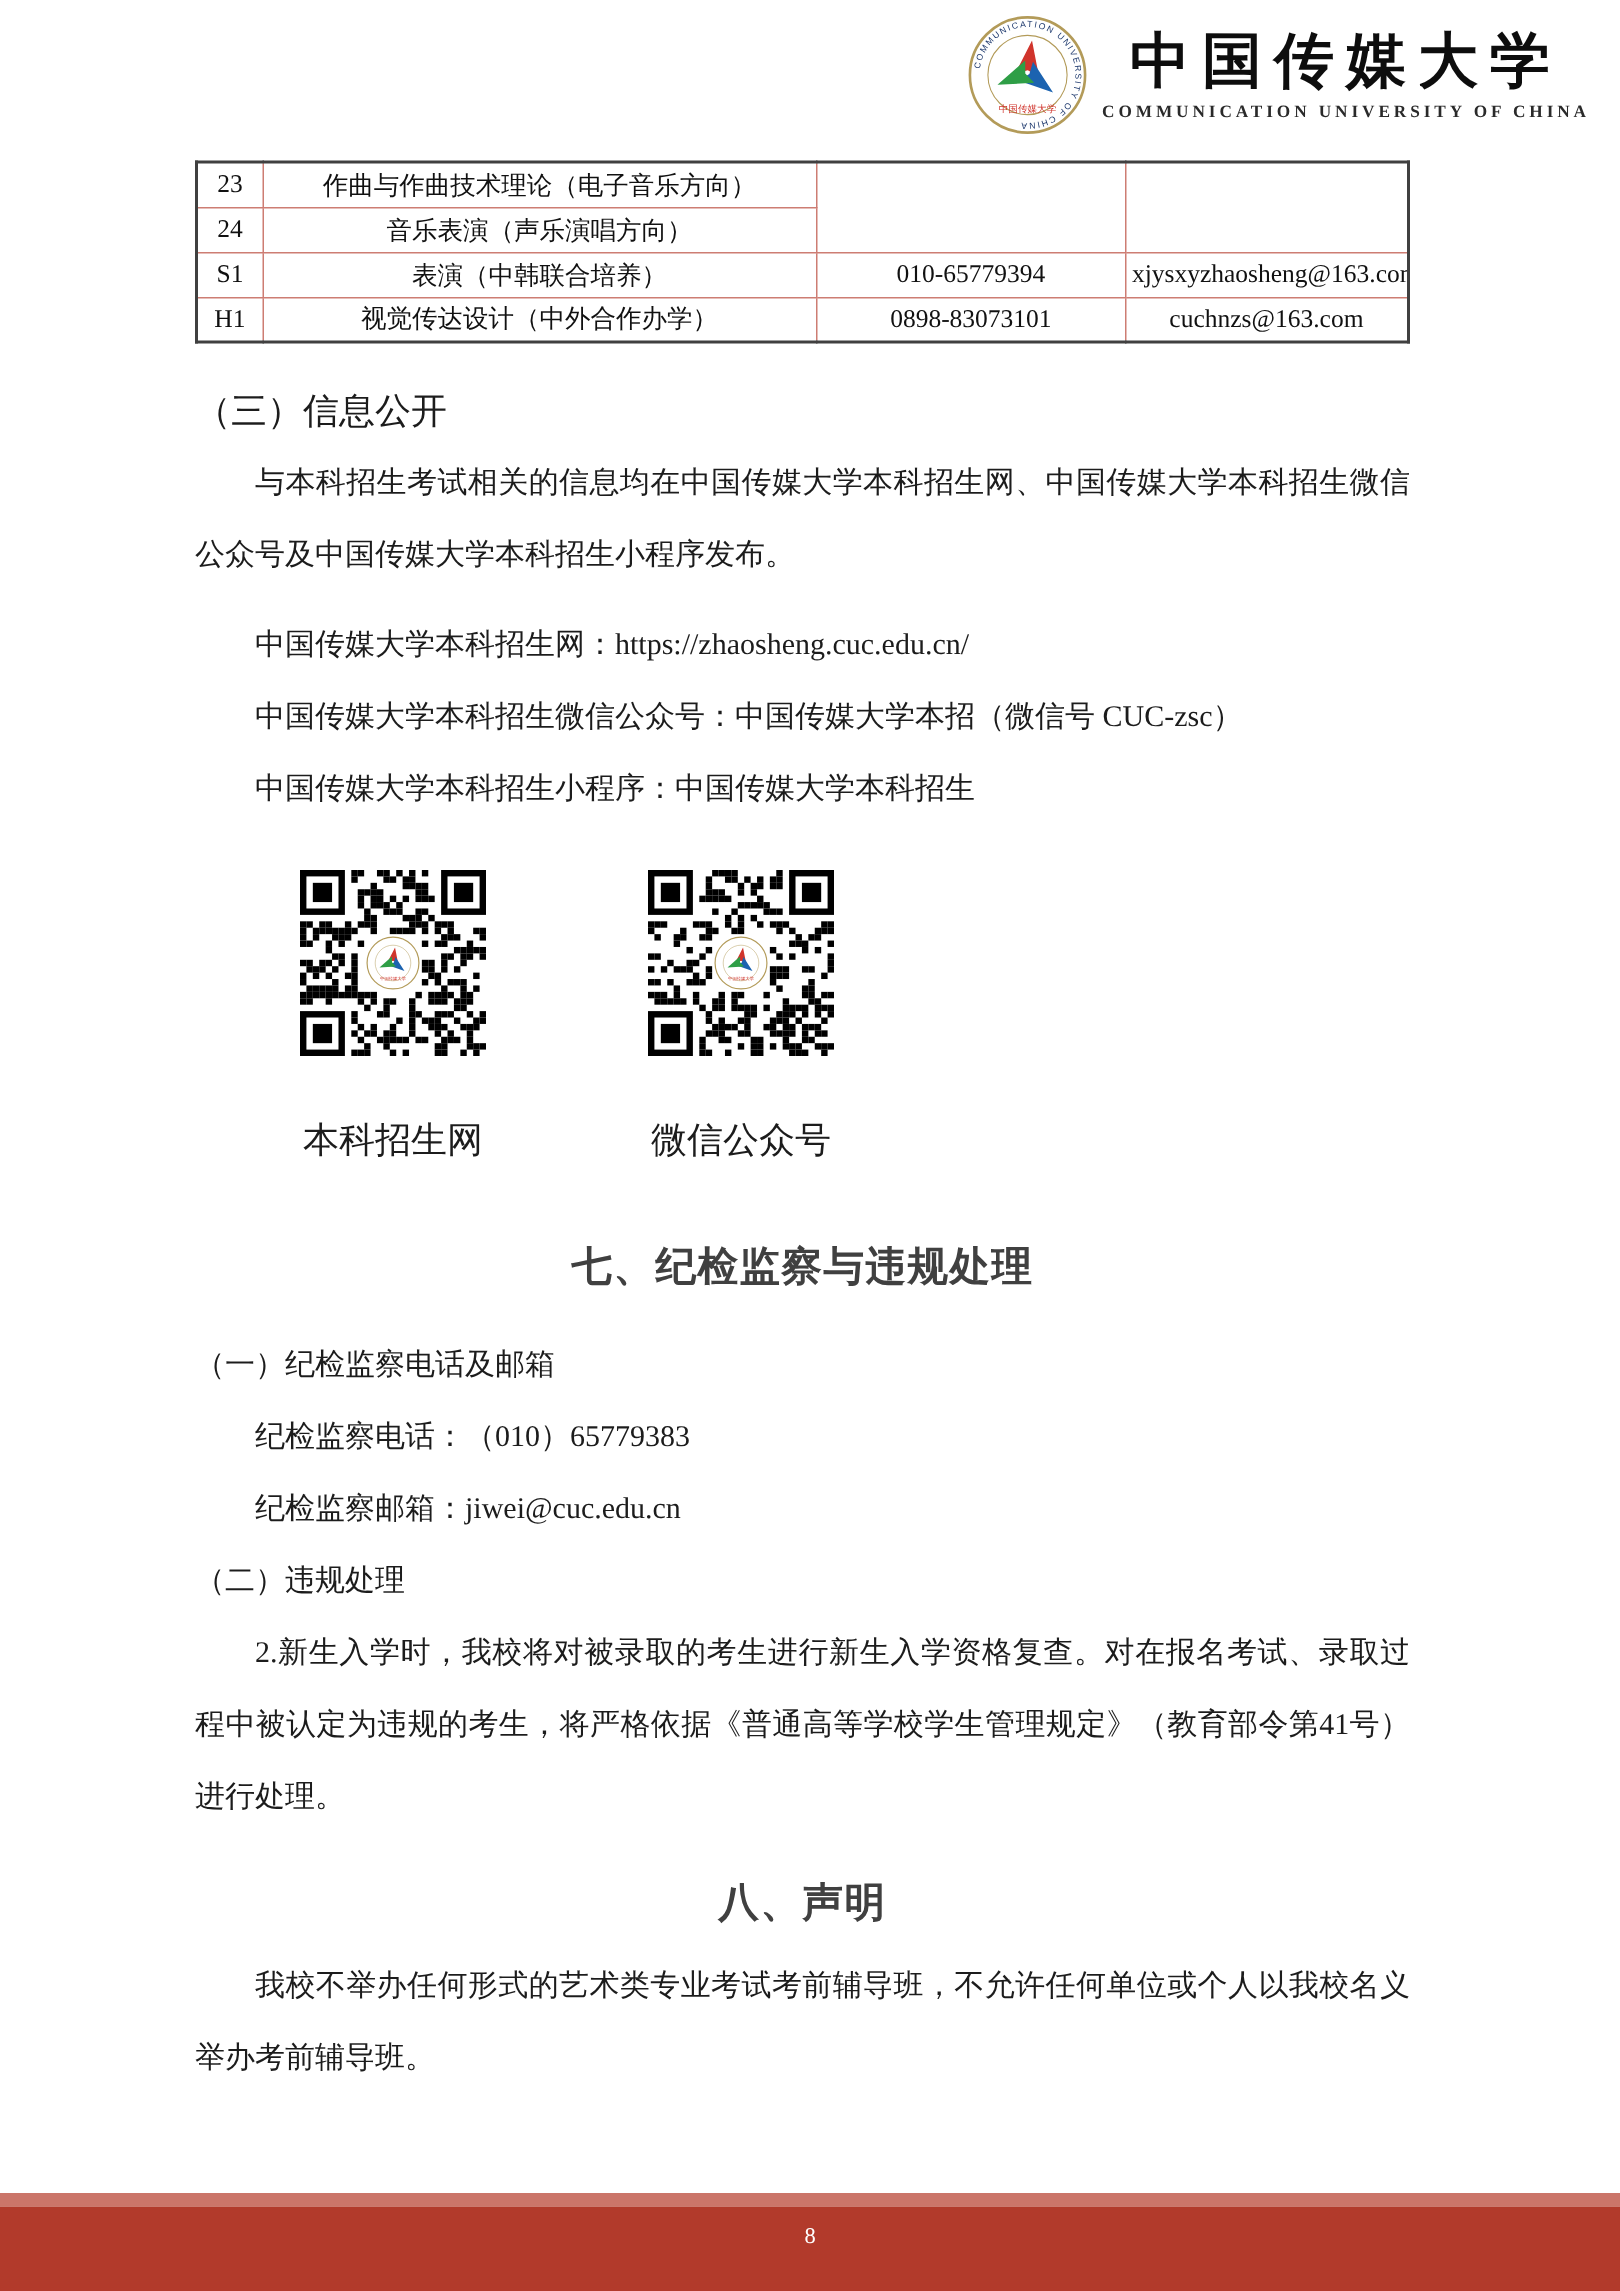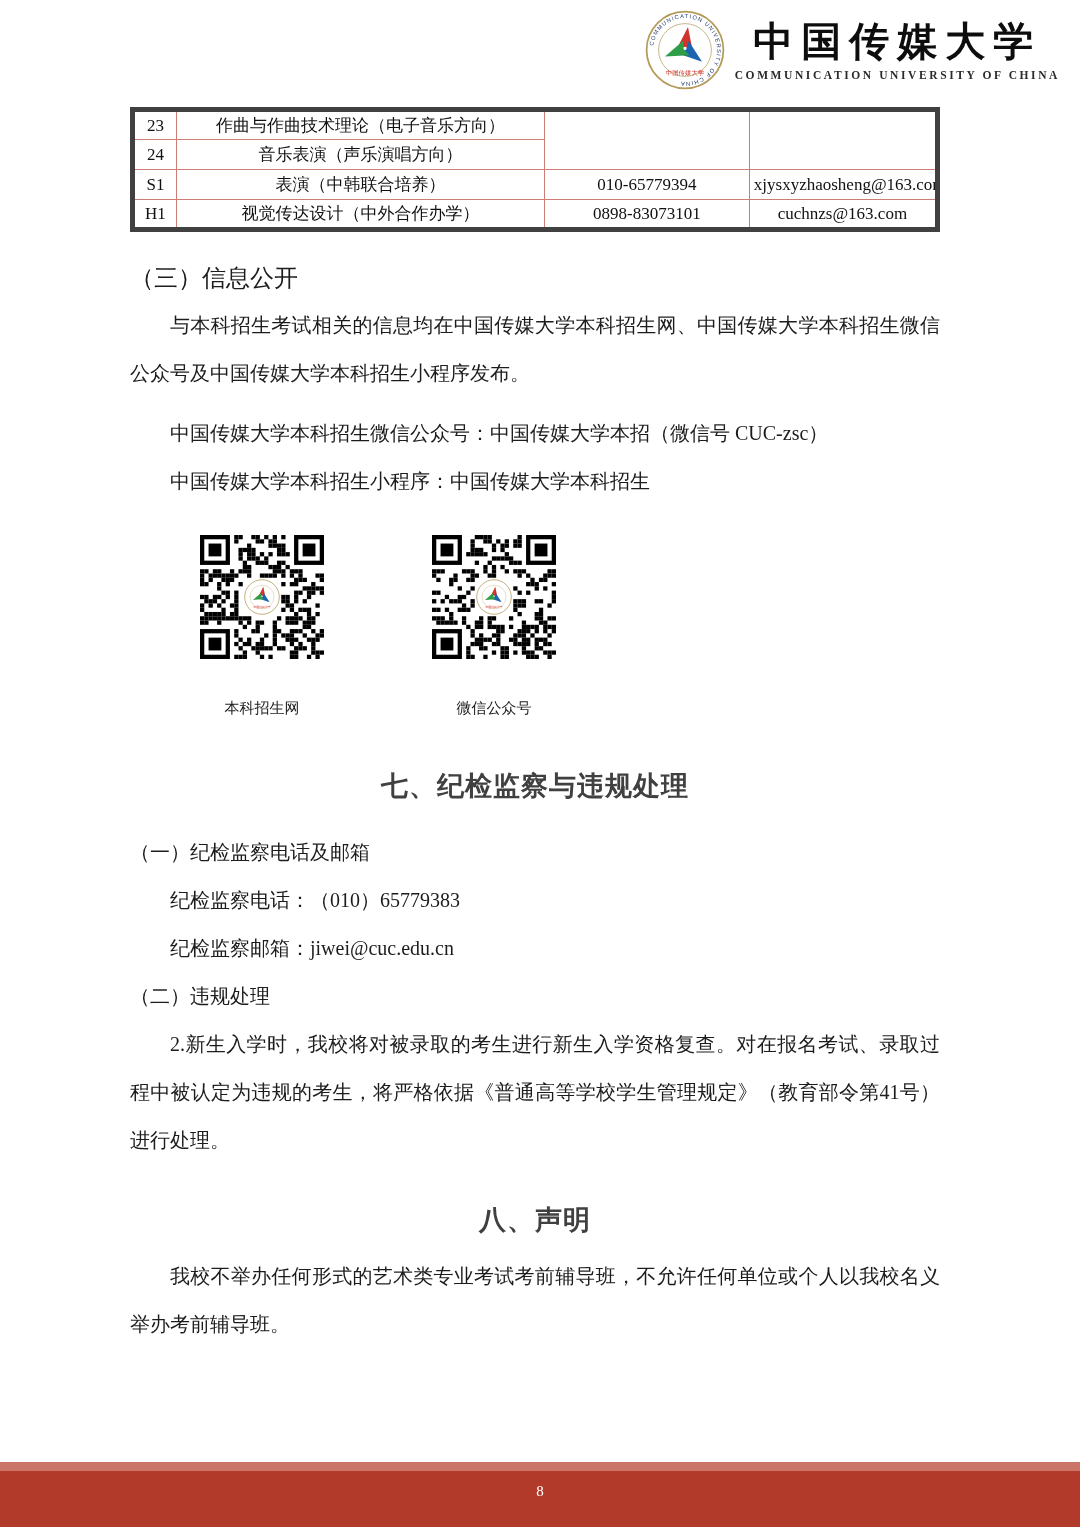--- a/index.html
+++ b/index.html
@@ -23,21 +23,21 @@
   }
   .logo-en {
     font-family:"Liberation Serif",serif;
     font-size:11.5px; font-weight:bold; letter-spacing:2.6px; color:#2a2a2a;
     margin-top:6px; white-space:nowrap;
   }
   
   .content { padding:107px 140px 0 130px; }
   table.codes {
     width:810px; border-collapse:collapse; table-layout:fixed;
-    border:5px solid #404040;
+    border:2px solid #404040;
   }
   table.codes td {
     border:1px solid #cd7d73; height:30px; text-align:center;
     font-size:17px; color:#111; padding:0 4px; overflow:hidden;
   }
   .col-code { width:42px; }
   .col-prog { width:352px; }
   .col-phone { width:196px; }
   .col-mail { width:180px; }
   
@@ -47,29 +47,29 @@
     margin-top:8px;
   }
   .line-item { font-size:20px; line-height:48px; text-indent:2em; }
   .links { margin-top:12px; }
   
   .qr-row { display:flex; margin-top:30px; margin-left:70px; align-items:flex-start; }
   .qr-col { display:flex; flex-direction:column; align-items:center; }
   .qr-col1 { width:124px; }
   .qr-col2 { width:124px; margin-left:108px; }
   .qr-col3 { width:136px; margin-left:88px; margin-top:-5px; }
-  .qr-caption { font-size:15px; margin-top:40px; white-space:nowrap; }
+  .qr-caption { font-size:24px; margin-top:40px; white-space:nowrap; }
   .qr-col3 .qr-caption { margin-top:32px; }
   
   .big-head {
     font-family:"Liberation Sans","DejaVu Sans",sans-serif;
     font-size:27px; font-weight:bold; text-align:center; color:#404040;
     margin-top:50px; letter-spacing:1px;
   }
-  .big-head.second { margin-top:38px; }
+  .big-head.second { margin-top:28px; }
   .plain-line { font-size:20px; line-height:48px; }
   .indent-line { text-indent:2em; }
   .sec7 { margin-top:24px; }
   
   .footer {
     position:absolute; left:0; right:0; bottom:0; height:65px;
   }
   .footer-strip { height:9px; background:#cb7569; }
   .footer-bar {
     height:56px; background:#b23a2b; display:flex;
@@ -132,20 +132,21 @@
           <td class="col-phone">0898-83073101</td>
           <td class="col-mail">cuchnzs@163.com</td>
         </tr>
       </tbody>
     </table>
 
     <div class="sub-head">（三）信息公开</div>
     <div class="para">与本科招生考试相关的信息均在中国传媒大学本科招生网、中国传媒大学本科招生微信公众号及中国传媒大学本科招生小程序发布。</div>
 
     <div class="links">
+      <div class="line-item">中国传媒大学本科招生网：https://zhaosheng.cuc.edu.cn/</div>
       <div class="line-item">中国传媒大学本科招生微信公众号：中国传媒大学本招（微信号 CUC-zsc）</div>
       <div class="line-item">中国传媒大学本科招生小程序：中国传媒大学本科招生</div>
     </div>
 
     <div class="qr-row">
       <div class="qr-col qr-col1">
         <span style="width:124px;height:124px;display:block;"><svg width="124" height="124" viewBox="0 0 124 124">
               <rect x="0" y="34.206896551724135" width="4.275862068965517" height="4.275862068965517" fill="#000"></rect>
               <rect x="0" y="38.48275862068965" width="4.275862068965517" height="4.275862068965517" fill="#000"></rect>
               <rect x="0" y="42.75862068965517" width="4.275862068965517" height="4.275862068965517" fill="#000"></rect>

